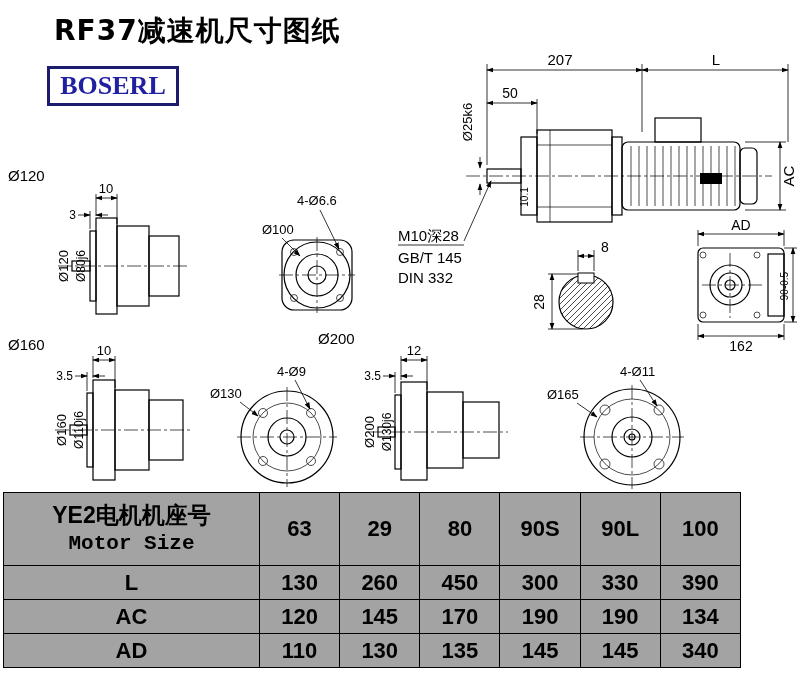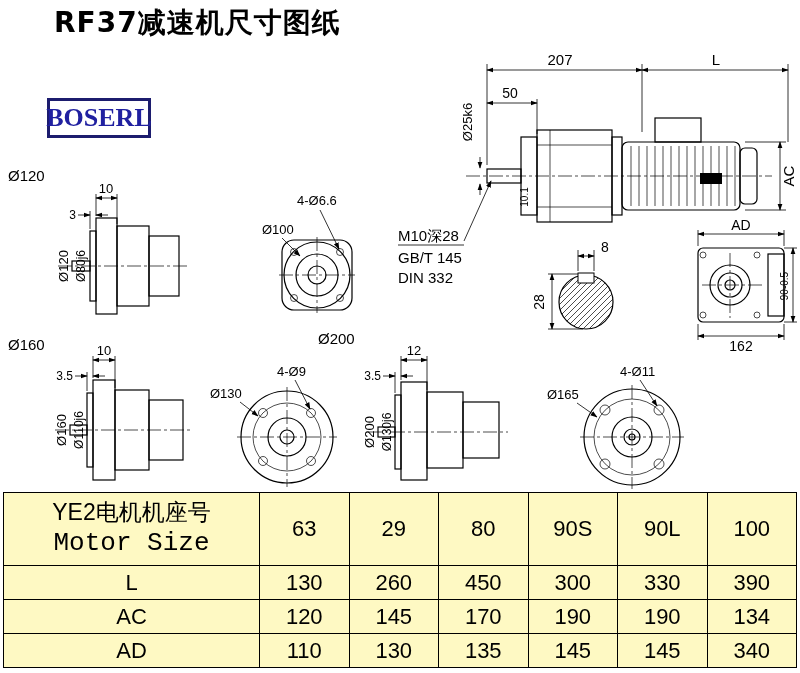--- a/index.html
+++ b/index.html
@@ -1,38 +1,38 @@
 <!DOCTYPE html>
 <html><head>
 <meta charset="utf-8">
 <style>
   html,body{margin:0;padding:0;background:#fff;}
   .page{position:relative;width:800px;height:673px;background:#fff;overflow:hidden;
         font-family:"Liberation Sans",sans-serif;color:#000;}
-  .title{position:absolute;left:54px;top:4px;font-size:28px;font-weight:bold;
+  .title{position:absolute;left:54px;top:12px;font-size:28px;font-weight:bold;
          font-family:"DejaVu Sans",sans-serif;letter-spacing:1px;}
-  .logo-box{position:absolute;left:47px;top:66px;width:104px;height:40px;
+  .logo-box{position:absolute;left:47px;top:66px;width:132px;height:40px;
             border:3px solid #1c1c6e;display:flex;align-items:center;justify-content:center;
-            background:#fff;box-sizing:border-box;margin-top:32px;}
+            background:#fff;box-sizing:border-box;}
   .logo-text{font-family:"Liberation Serif",serif;font-size:26px;font-weight:bold;color:#2020a0;}
   svg.drawing{position:absolute;left:0;top:0;}
   .ln{fill:none;stroke:#000;stroke-width:1.2;}
   .thin{fill:none;stroke:#000;stroke-width:0.7;}
   .dim{fill:none;stroke:#000;stroke-width:0.8;}
   .cl{fill:none;stroke:#000;stroke-width:0.7;stroke-dasharray:14 3 3 3;}
   .tx{font-family:"Liberation Sans",sans-serif;fill:#000;}
-  table.dim-table{position:absolute;left:3px;top:492px;width:794px;border-collapse:collapse;
-                  table-layout:fixed;background:#fef9c3;}
+  table.dim-table{position:absolute;left:3px;top:492px;width:738px;border-collapse:collapse;
+                  table-layout:fixed;background:#a3a3a3;font-weight:bold;}
   table.dim-table td{border:1.5px solid #000;text-align:center;vertical-align:middle;
                      font-size:22px;padding:0;}
   table.dim-table .c0{width:256px;}
   tr.hdr-row td{height:72px;}
   tr.data-row td{height:33px;}
   .hdr-cn{font-size:23px;line-height:1.3;}
-  .hdr-en{font-size:26px;font-family:"Liberation Mono",monospace;line-height:1.2;}
+  .hdr-en{font-size:21px;font-family:"Liberation Mono",monospace;line-height:1.2;}
 </style>
 </head>
 <body>
 
 <div class="page">
 
   <div class="title">RF37减速机尺寸图纸</div>
 
   <div class="logo-box">
     <span class="logo-text">BOSERL</span>

